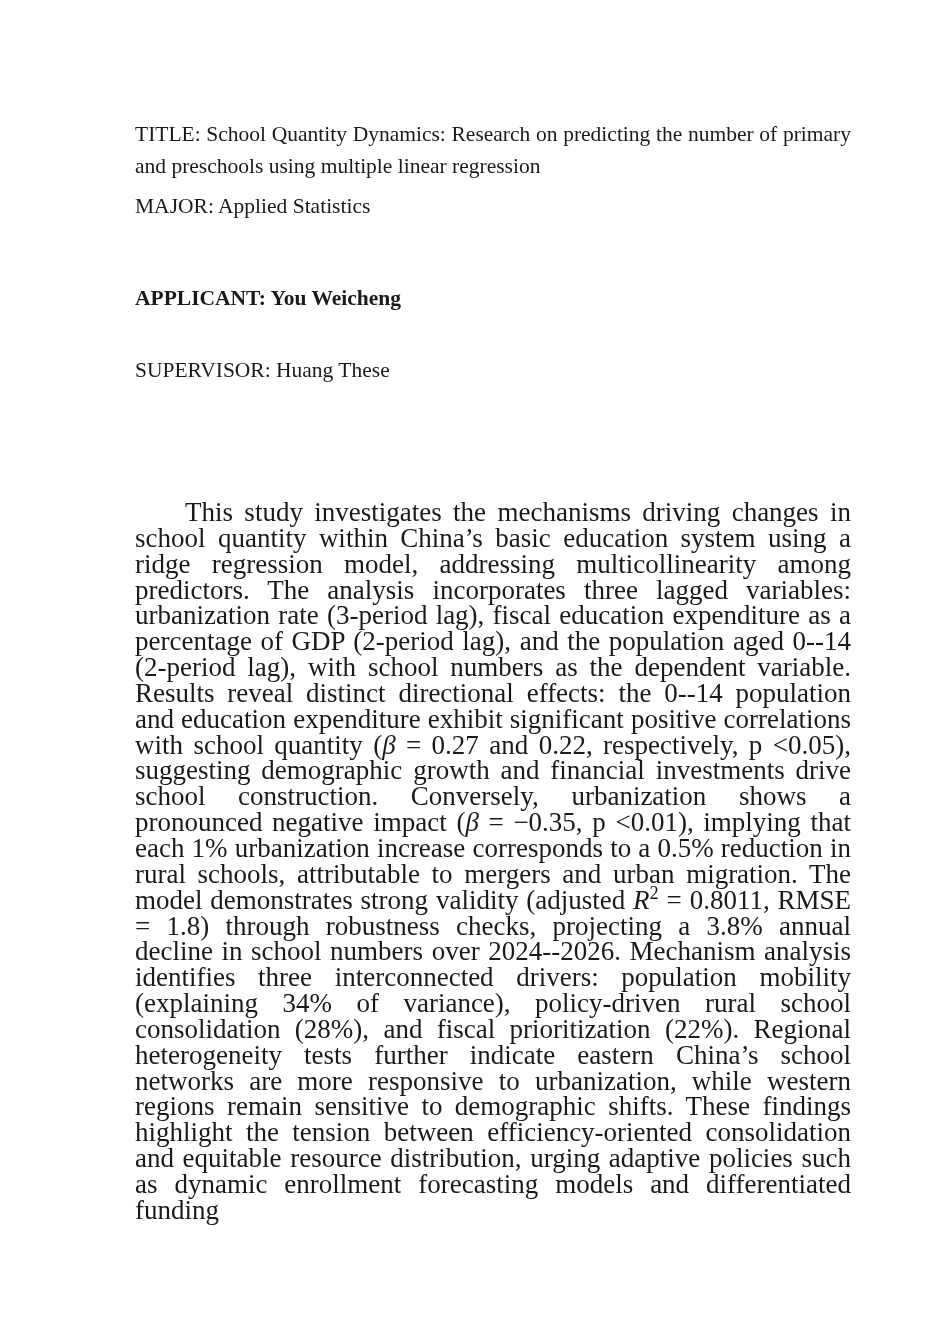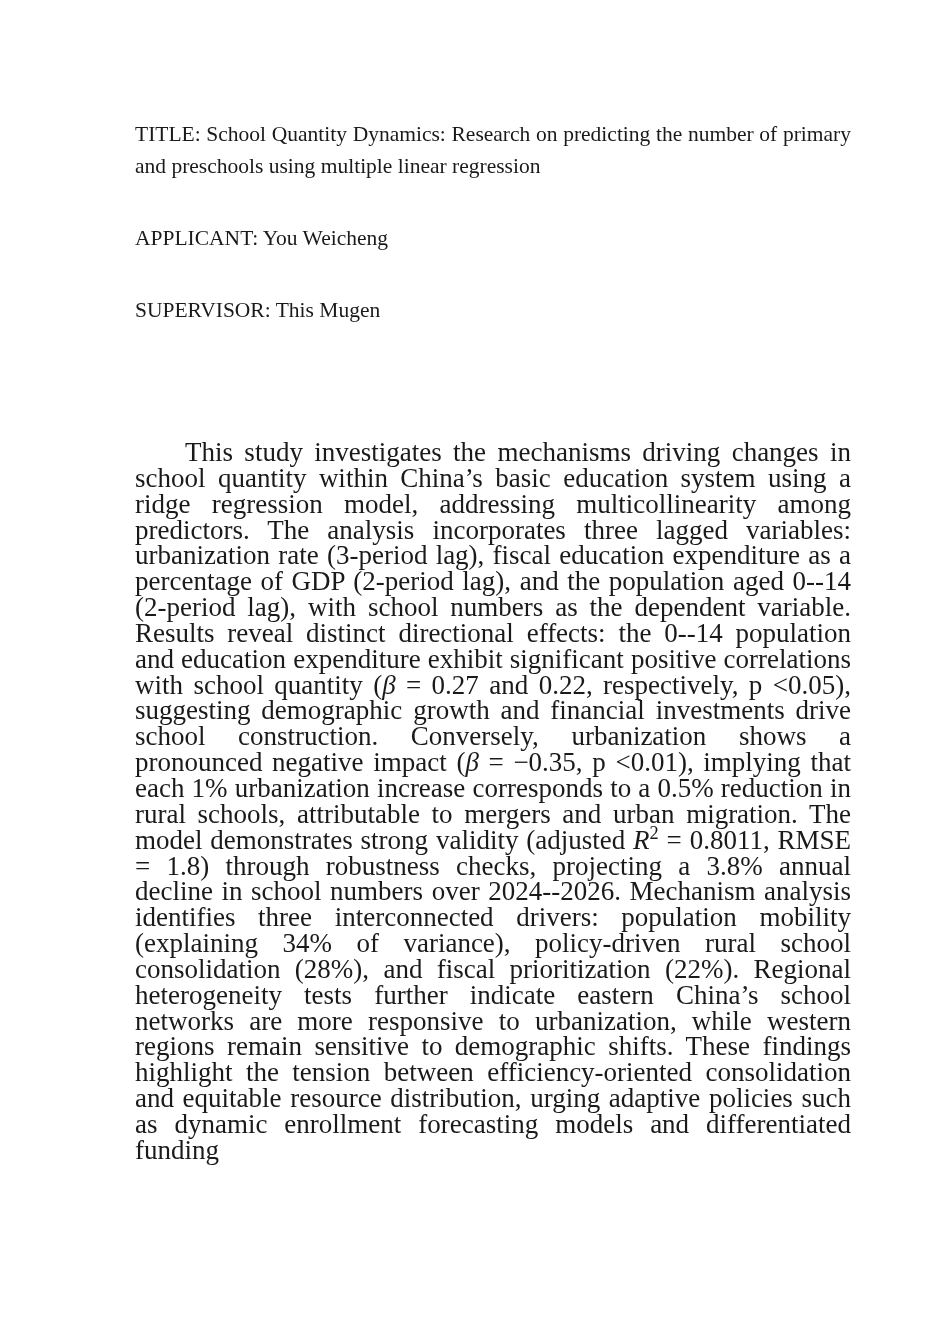--- a/index.html
+++ b/index.html
@@ -39,21 +39,21 @@
   }
 
   
   .meta-line {
     font-size: 21.5px;
     line-height: 32px;
     text-align: left;
     white-space: nowrap;
   }
   .meta-major   { margin-top: 8px; }
-  .meta-applicant { margin-top: 40px; }
+  .meta-applicant { margin-top: 60px; font-weight: bold; }
   .meta-supervisor { margin-top: 40px; }
 
   
   .abstract-heading {
     margin-top: 118px;
     font-size: 22.5px;
     font-weight: bold;
     text-align: center;
     line-height: 30px;
     letter-spacing: 0.2px;
@@ -78,24 +78,25 @@
   }
 </style>
 </head>
 <body>
 
 <div class="page">
   <div class="content">
 
     <div class="title-block">TITLE:  School Quantity Dynamics:  Research on  predicting  the  number of primary and  preschools  using  multiple  linear  regression</div>
 
+    <div class="meta-line meta-major">MAJOR: Applied Statistics</div>
 
     <div class="meta-line meta-applicant">APPLICANT: You Weicheng</div>
 
-    <div class="meta-line meta-supervisor">SUPERVISOR: This Mugen</div>
+    <div class="meta-line meta-supervisor">SUPERVISOR: Huang These</div>
 
 
     <div class="abstract-body">
       <span>This study investigates the mechanisms driving changes in school quantity within China’s basic education system using a ridge regression model, addressing multicollinearity among predictors. The analysis incorporates three lagged variables: urbanization rate  (3-period lag), fiscal education expenditure as a percentage of  GDP  (2-period lag), and the population aged 0--14  (2-period lag), with school numbers as the dependent variable. Results reveal distinct directional effects: the 0--14 population and education expenditure exhibit significant positive correlations with school quantity  (</span><span class="ital">β</span><span> = 0.27  and 0.22, respectively, p  &lt;0.05), suggesting demographic growth and financial investments drive school construction.  Conversely, urbanization shows a pronounced negative impact  (</span><span class="ital">β</span><span> = −0.35, p  &lt;0.01), implying that each 1% urbanization increase corresponds to a 0.5% reduction in rural schools, attributable to mergers and urban migration. The model demonstrates strong validity  (adjusted  </span><span class="ital">R</span><sup>2</sup><span> = 0.8011, RMSE = 1.8)  through robustness checks, projecting a 3.8% annual decline in school numbers over 2024--2026. Mechanism analysis identifies three interconnected drivers: population mobility  (explaining 34% of variance), policy-driven rural school consolidation  (28%), and fiscal prioritization  (22%). Regional heterogeneity tests further indicate eastern China’s school networks are more responsive to urbanization, while western regions remain sensitive to demographic shifts. These findings highlight the tension between efficiency-oriented consolidation and equitable resource distribution, urging adaptive policies such as dynamic enrollment forecasting models and differentiated funding</span>
     </div>
 
   </div>
 </div>
 
 </body></html>

